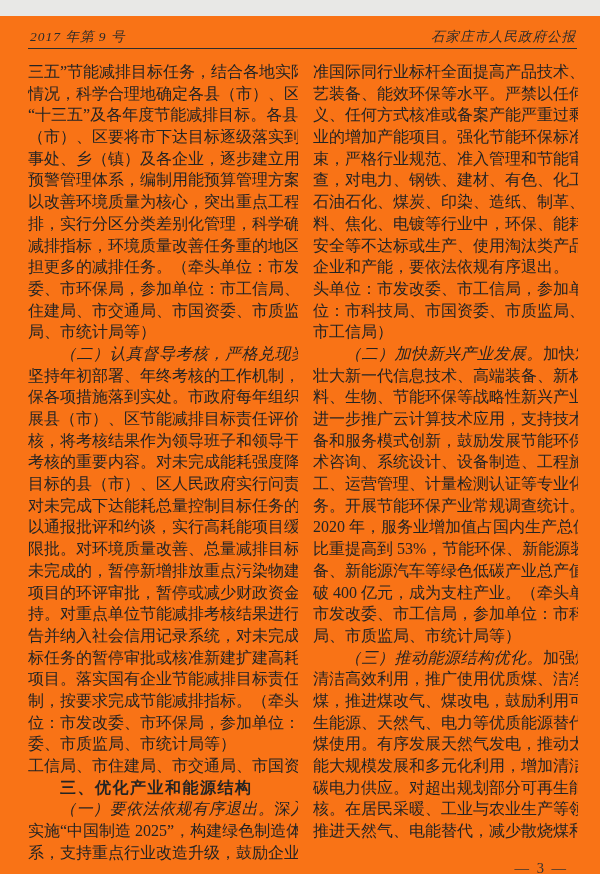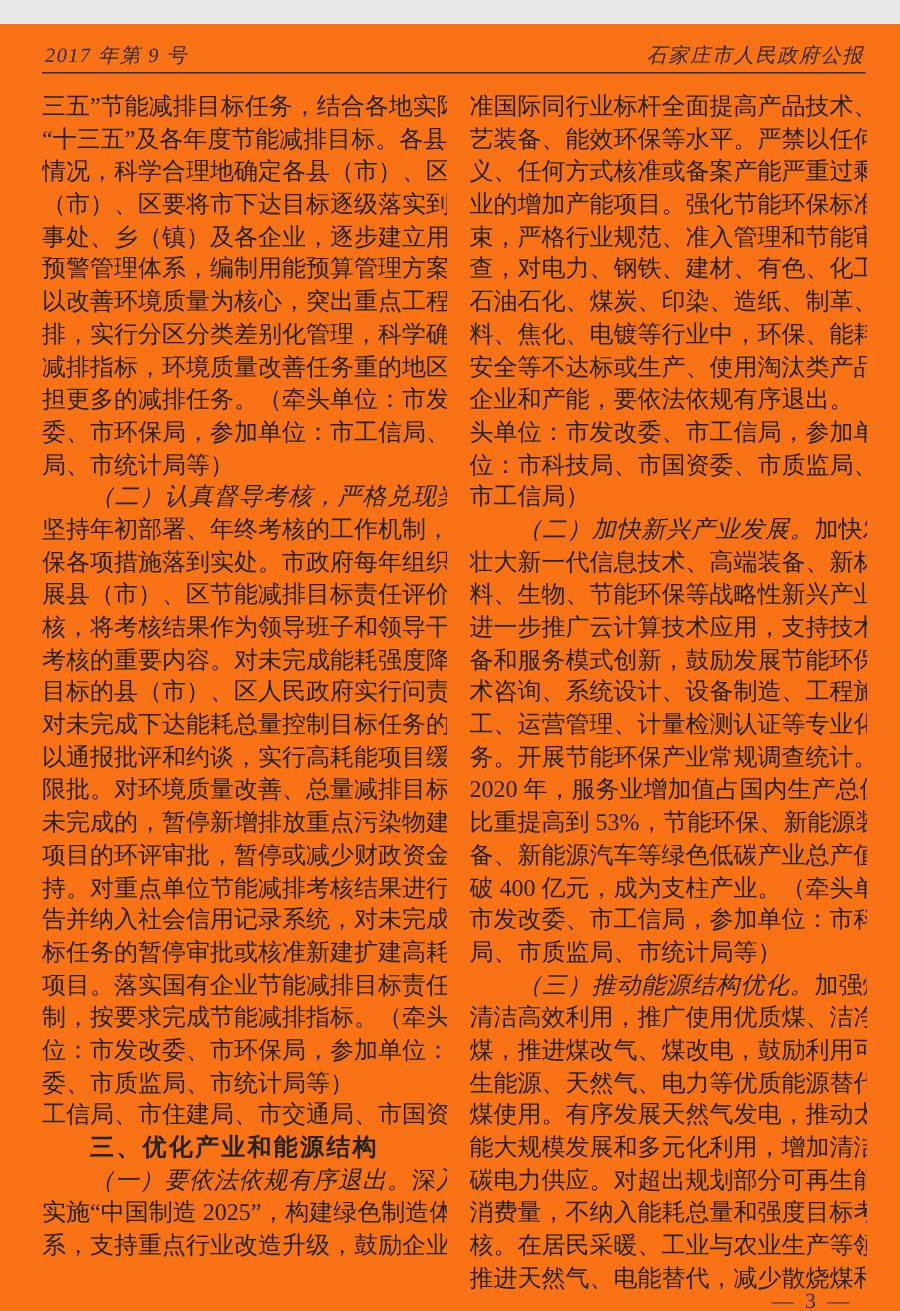--- a/index.html
+++ b/index.html
@@ -77,30 +77,31 @@
 
 <div class="page">
   <div class="header">
     <span>2017 年第 9 号</span>
     <span>石家庄市人民政府公报</span>
   </div>
   <div class="rule"></div>
   <div class="columns">
     <div class="col" id="col-left">
         <div class="line"><span class="seg-body">三五”节能减排目标任务，结合各地实际</span></div>
+        <div class="line"><span class="seg-body">情况，科学合理地确定各县（市）、区</span></div>
         <div class="line"><span class="seg-body">“十三五”及各年度节能减排目标。各县</span></div>
-        <div class="line"><span class="seg-body">情况，科学合理地确定各县（市）、区</span></div>
         <div class="line"><span class="seg-body">（市）、区要将市下达目标逐级落实到各办</span></div>
         <div class="line"><span class="seg-body">事处、乡（镇）及各企业，逐步建立用能</span></div>
         <div class="line"><span class="seg-body">预警管理体系，编制用能预算管理方案；</span></div>
         <div class="line"><span class="seg-body">以改善环境质量为核心，突出重点工程减</span></div>
         <div class="line"><span class="seg-body">排，实行分区分类差别化管理，科学确定</span></div>
         <div class="line"><span class="seg-body">减排指标，环境质量改善任务重的地区承</span></div>
         <div class="line"><span class="seg-body">担更多的减排任务。（牵头单位：市发改</span></div>
         <div class="line"><span class="seg-body">委、市环保局，参加单位：市工信局、市</span></div>
+        <div class="line"><span class="seg-body">住建局、市交通局、市国资委、市质监</span></div>
         <div class="line end"><span class="seg-body">局、市统计局等）</span></div>
         <div class="line indent"><span class="seg-kai">（二）认真督导考核，严格兑现奖惩。</span></div>
         <div class="line"><span class="seg-body">坚持年初部署、年终考核的工作机制，确</span></div>
         <div class="line"><span class="seg-body">保各项措施落到实处。市政府每年组织开</span></div>
         <div class="line"><span class="seg-body">展县（市）、区节能减排目标责任评价考</span></div>
         <div class="line"><span class="seg-body">核，将考核结果作为领导班子和领导干部</span></div>
         <div class="line"><span class="seg-body">考核的重要内容。对未完成能耗强度降低</span></div>
         <div class="line"><span class="seg-body">目标的县（市）、区人民政府实行问责，</span></div>
         <div class="line"><span class="seg-body">对未完成下达能耗总量控制目标任务的予</span></div>
         <div class="line"><span class="seg-body">以通报批评和约谈，实行高耗能项目缓批</span></div>
@@ -148,19 +149,18 @@
         <div class="line"><span class="seg-body">破 400 亿元，成为支柱产业。（牵头单位：</span></div>
         <div class="line"><span class="seg-body">市发改委、市工信局，参加单位：市科技</span></div>
         <div class="line end"><span class="seg-body">局、市质监局、市统计局等）</span></div>
         <div class="line indent"><span class="seg-kai">（三）推动能源结构优化。</span><span class="seg-body">加强煤炭</span></div>
         <div class="line"><span class="seg-body">清洁高效利用，推广使用优质煤、洁净型</span></div>
         <div class="line"><span class="seg-body">煤，推进煤改气、煤改电，鼓励利用可再</span></div>
         <div class="line"><span class="seg-body">生能源、天然气、电力等优质能源替代燃</span></div>
         <div class="line"><span class="seg-body">煤使用。有序发展天然气发电，推动太阳</span></div>
         <div class="line"><span class="seg-body">能大规模发展和多元化利用，增加清洁低</span></div>
         <div class="line"><span class="seg-body">碳电力供应。对超出规划部分可再生能源</span></div>
-        <div class="line"><span class="seg-body">消费量，不纳入能耗总量和强度目标考</span></div>
         <div class="line"><span class="seg-body">核。在居民采暖、工业与农业生产等领域</span></div>
         <div class="line"><span class="seg-body">推进天然气、电能替代，减少散烧煤和燃</span></div>
       </div>
   </div>
   <div class="footer">— 3 —</div>
 </div>
 
 </body></html>

